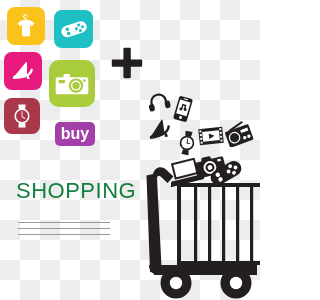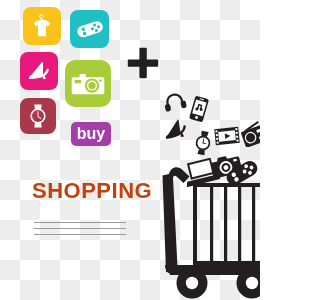--- a/index.html
+++ b/index.html
@@ -15,21 +15,21 @@
   #checker{
     position:absolute;left:0;top:0;width:260px;height:300px;
     background-color:#ffffff;
     background-image:
       linear-gradient(45deg,#ededed 25%,transparent 25%,transparent 75%,#ededed 75%),
       linear-gradient(45deg,#ededed 25%,transparent 25%,transparent 75%,#ededed 75%);
     background-size:40px 40px;
     background-position:0 0,20px 20px;
     z-index:0;
   }
-  #stage{position:absolute;left:0;top:0;width:260px;height:248px;z-index:2;margin-left:16px;}
+  #stage{position:absolute;left:0;top:0;width:260px;height:248px;z-index:2;}
 
   .tile{
     position:absolute;
     border-radius:8px;
     display:flex;align-items:center;justify-content:center;
     box-sizing:border-box;
   }
   .tile svg{display:block;}
 
   .buy-btn{
@@ -43,22 +43,22 @@
     line-height:1;
     box-sizing:border-box;
   }
 
   .plus{
     position:absolute;
   }
 
   .headline{
     position:absolute;
-    color:#c2410c;
-    font-weight:700;
+    color:#15803d;
+    font-weight:400;
     white-space:nowrap;
   }
   #shopping-title{
     left:16px;top:178px;
     font-size:22px;
     letter-spacing:0.5px;
   }
   #sample-text{
     left:24px;top:203px;
     font-size:12px;

